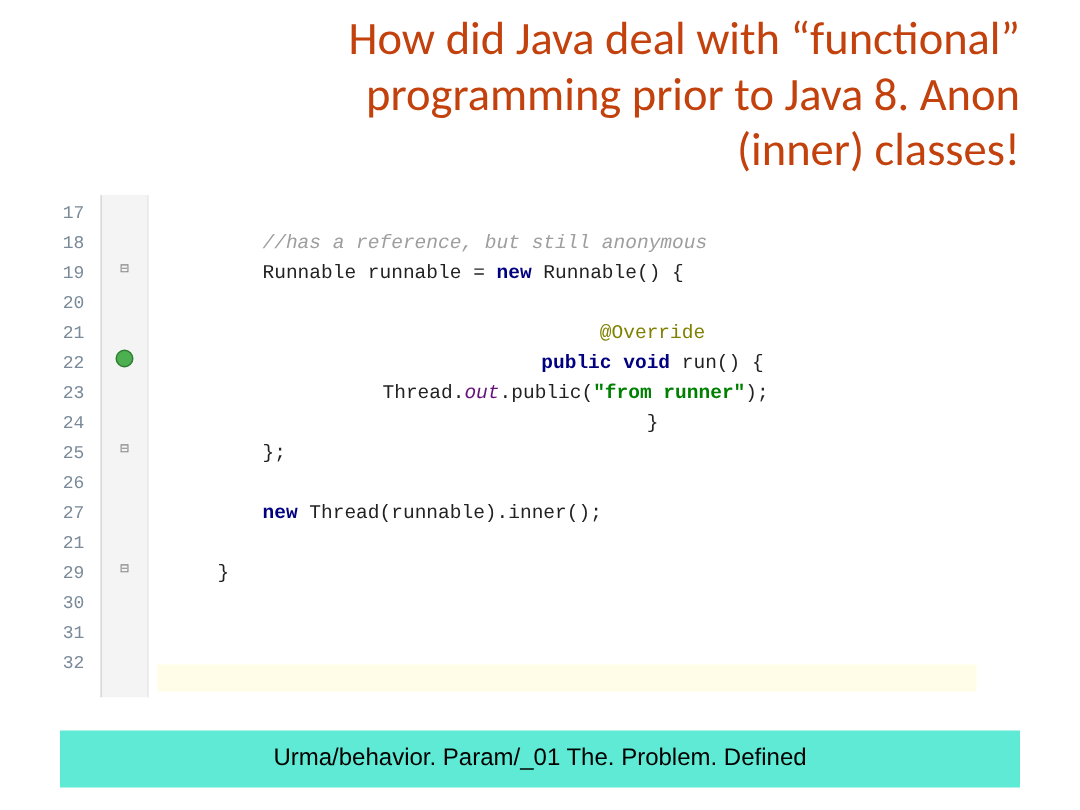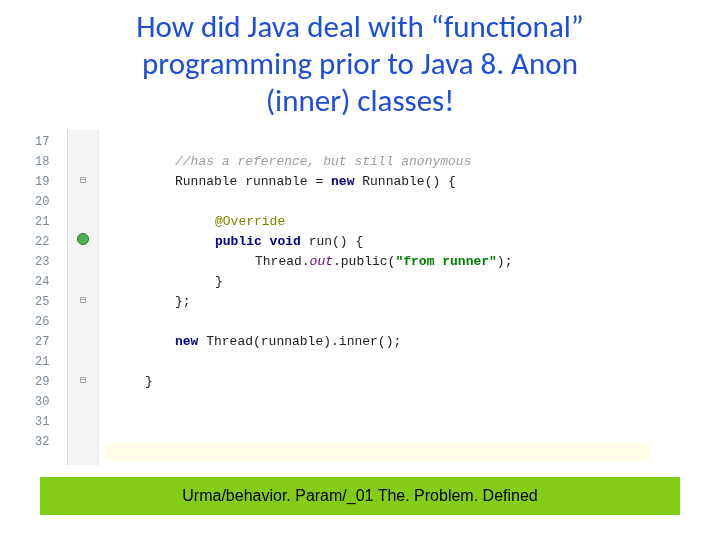--- a/index.html
+++ b/index.html
@@ -5,43 +5,43 @@
   body {
     margin: 0;
     padding: 0;
     width: 720px;
     height: 540px;
     font-family: Calibri, Arial, sans-serif;
     background: #fff;
     overflow: hidden;
   }
   .title {
-    text-align: center;
+    text-align: right;
     font-size: 31px;
     line-height: 1.2;
     padding: 8px 40px 10px 40px;
-    color: #1d4ed8;
+    color: #c2410c;
   }
   .code-area {
     width: 620px;
     height: 335px;
     margin-left: 35px;
     border: 0 solid #ccc;
     background: #fff;
     font-family: "Courier New", monospace;
     font-size: 13px;
     position: relative;
     overflow: hidden;
   }
   .gutter {
     position: absolute;
     left: 0; top: 0; bottom: 0;
     width: 32px;
     background: #fff;
-    text-align: left;
+    text-align: center;
     color: #7a8a99;
     font-size: 12px;
     padding-top: 2px;
   }
   .gutter div { height: 20px; line-height: 20px; padding-right: 4px; }
   .marker-col {
     position: absolute;
     left: 32px; top: 0; bottom: 0;
     width: 30px;
     background: #f4f4f4;
@@ -61,38 +61,38 @@
     background: #4caf50; border: 1px solid #2e7d32;
     display: inline-block;
   }
   .codebody {
     position: absolute;
     left: 70px; top: 0; right: 0; bottom: 0;
     padding-top: 2px;
   }
   .line { height: 20px; line-height: 20px; white-space: pre; }
   .i1 { padding-left: 70px; }
-  .i2 { padding-left: 110px; }
+  .i2 { padding-left: 110px; text-align: center; }
   .i3 { padding-left: 150px; }
   .comment { color: #9e9e9e; font-style: italic; }
   .kw { color: #000080; font-weight: bold; }
   .ann { color: #808000; }
   .str { color: #008000; font-weight: bold; }
   .plain { color: #222; }
   .highlight-band {
     position: absolute;
     left: 70px; right: 4px;
     height: 18px;
     bottom: 4px;
     background: #fffde7;
   }
   .footer {
     width: 640px;
-    margin: 12px auto 0 auto;
-    background: #84cc16;
+    margin: 22px auto 0 auto;
+    background: #5eead4;
     height: 38px;
     line-height: 38px;
     text-align: center;
     color: #000;
     font-family: Arial, sans-serif;
     font-size: 16px;
   }
 </style>
 </head>
 <body>

